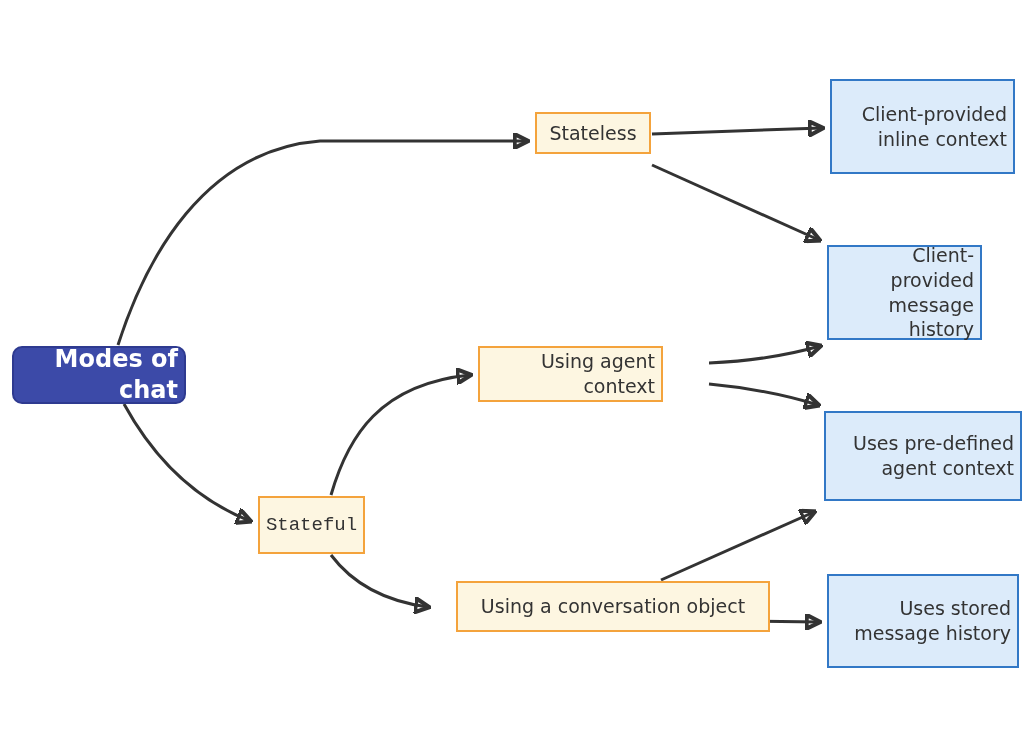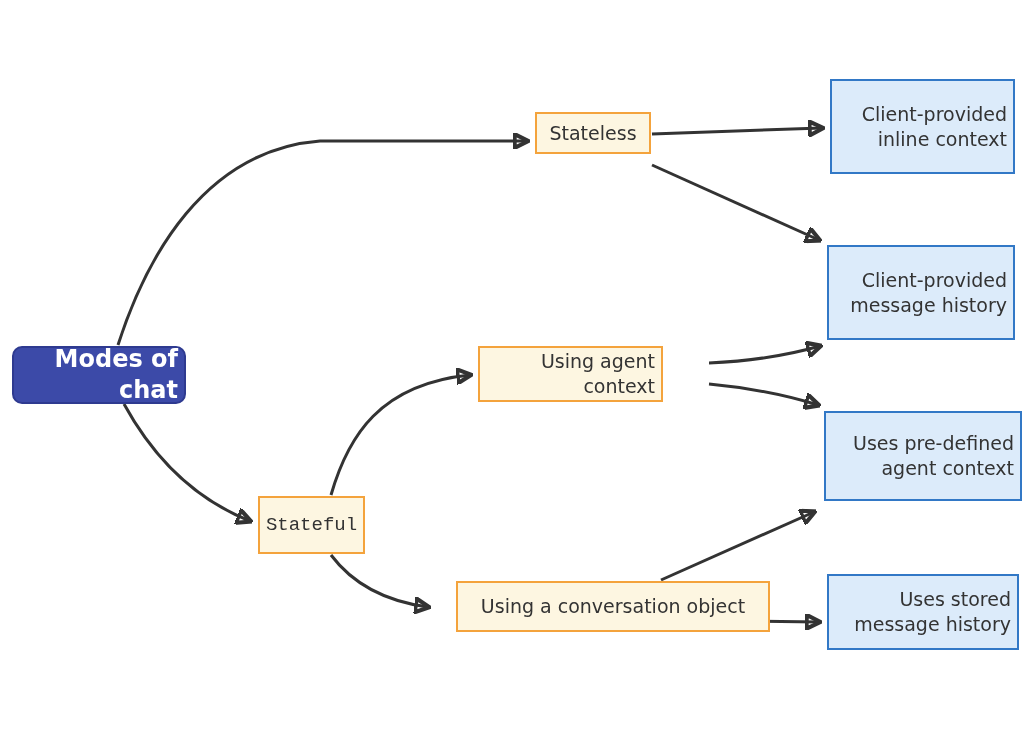--- a/index.html
+++ b/index.html
@@ -23,26 +23,26 @@
   .node.root{
     background:#3C4AA8;border-color:#2E3A90;color:#ffffff;
     font-weight:bold;font-size:24px;border-radius:10px;
   }
   .node.topic{background:#FDF6E1;border-color:#F4A33C;}
   .node.outcome{background:#DCEBFA;border-color:#3278C6;}
 
   #n-modes    {left:12px;  top:346px; width:174px; height:58px;}
   #n-stateless{left:535px; top:112px; width:116px; height:42px;}
   #n-inline   {left:830px; top:79px;  width:185px; height:95px;}
-  #n-msghist  {left:827px; top:245px; width:188px; height:95px;}
+  #n-msghist  {left:827px; top:245px; width:155px; height:95px;}
   #n-agentctx {left:478px; top:346px; width:185px; height:56px;}
   #n-stateful {left:258px; top:496px; width:107px; height:58px;font-family:Liberation Mono, monospace;}
   #n-convo    {left:456px; top:581px; width:314px; height:51px;}
   #n-predef   {left:824px; top:411px; width:198px; height:90px;}
-  #n-stored   {left:827px; top:574px; width:192px; height:76px;}
+  #n-stored   {left:827px; top:574px; width:192px; height:94px;}
 </style>
 </head>
 <body>
 
 <div class="canvas">
 
   <svg class="edges" width="1034" height="750" viewBox="0 0 1034 750" aria-hidden="true">
     <defs>
       <marker id="arrowhead" viewBox="0 0 12 12" refX="10" refY="6" markerWidth="5.5" markerHeight="5.5" orient="auto" markerUnits="strokeWidth">
         <path d="M1,1 L11,6 L1,11 Z" fill="#333333" stroke="none"></path>

